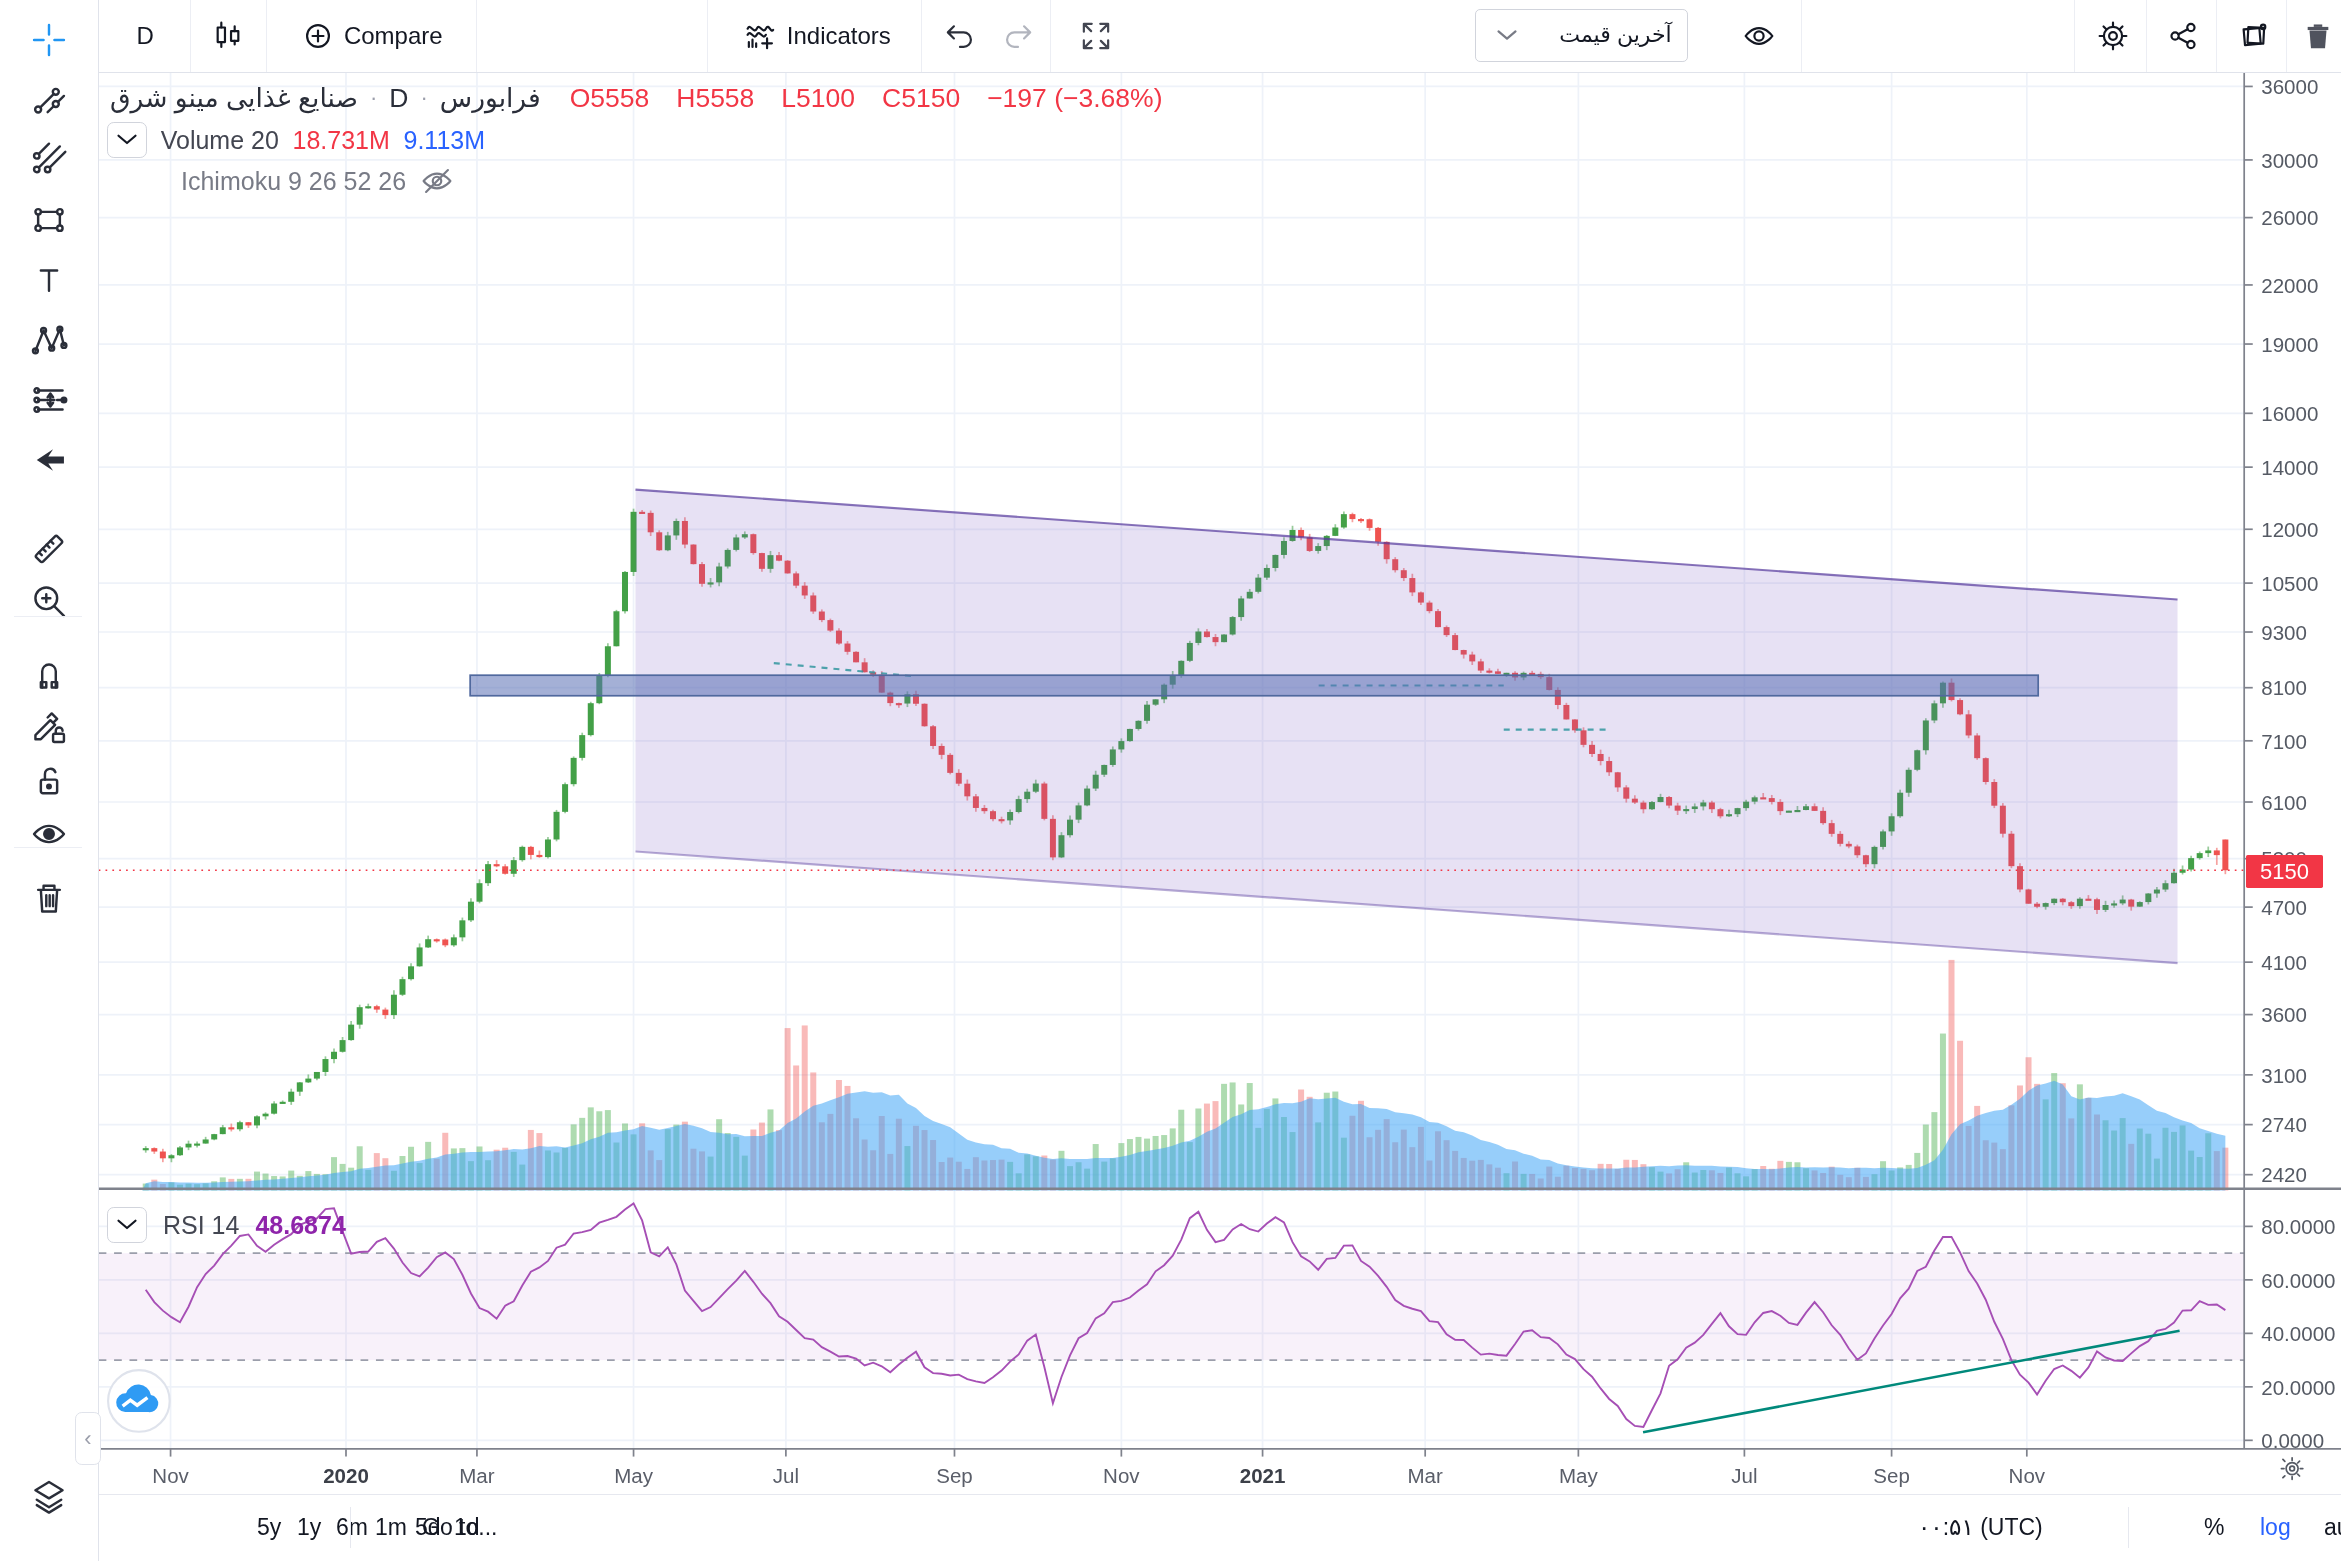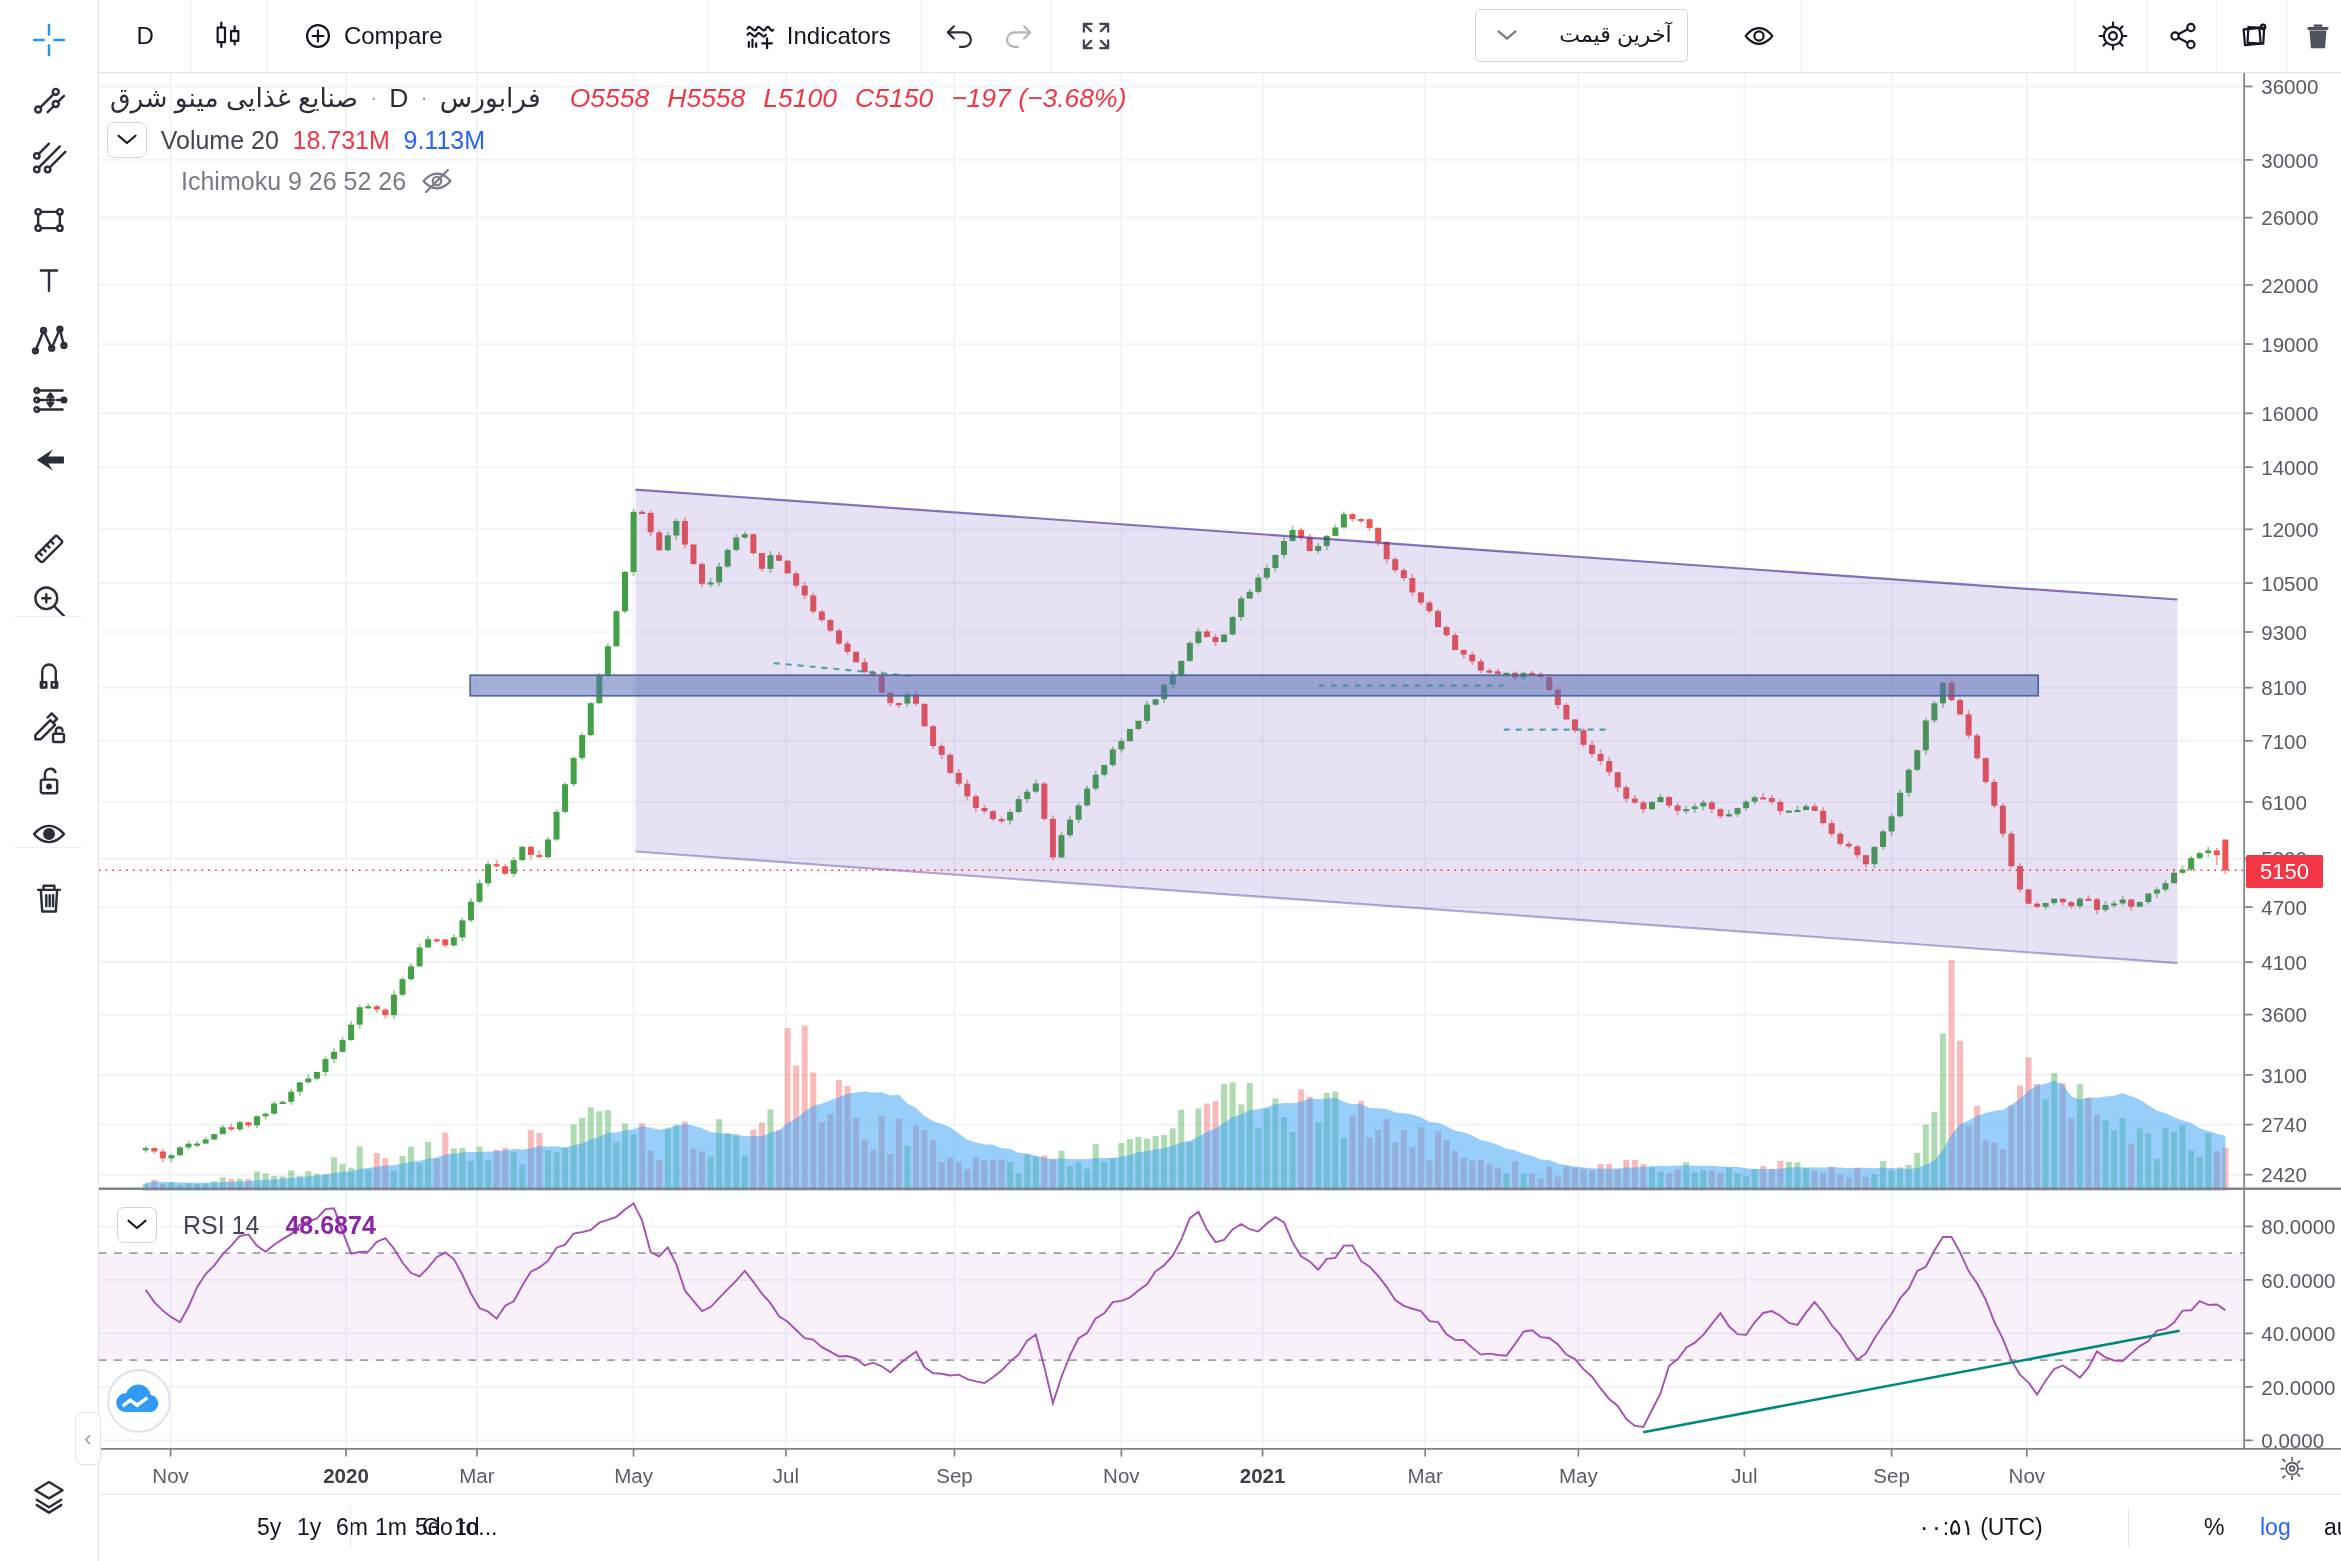--- a/index.html
+++ b/index.html
@@ -16,24 +16,24 @@
   .tb-item{position:absolute;top:0;height:72px;display:flex;align-items:center;justify-content:center;font-size:24px;color:#131722;cursor:pointer;gap:8.6px;}
   .tb-item svg{width:36px;height:36px;}
   .dropdown{position:absolute;top:8.6px;height:51px;border:1.7px solid #d1d4dc;border-radius:5.1px;background:#fff;display:flex;align-items:center;cursor:pointer;font-size:22px;color:#131722;}
   .dropdown .chev{margin:0 13.7px;color:#787b86;}
   .dropdown .dtext{flex:1;text-align:right;padding-left:8.6px;padding-right:15.4px;direction:rtl;unicode-bidi:isolate;}
   
   .legend-row{position:absolute;display:flex;align-items:center;z-index:20;}
   #symbol-row{left:110px;top:82px;font-size:26.5px;color:#2a2e39;gap:12px;}
   .rtl{direction:rtl;unicode-bidi:isolate;}
   .sep-dot{color:#9b9eab;font-size:22px;}
-  .ohlc{color:#f23645;display:flex;gap:18px;margin-left:17px;font-style:italic;}
+  .ohlc{color:#f23645;display:flex;gap:27px;margin-left:17px;}
   #volume-row{left:107px;top:122px;gap:13.7px;font-size:25px;color:#434651;}
   #ichimoku-row{left:181px;top:164px;gap:13.7px;font-size:25px;color:#787b86;}
-  #rsi-row{left:117px;top:1207px;gap:26px;font-size:25px;color:#434651;z-index:20;text-align:center;}
+  #rsi-row{left:107px;top:1207px;gap:16px;font-size:25px;color:#434651;z-index:20;text-align:center;}
   .legend-btn{width:38px;height:34px;border:1.7px solid #d1d4dc;border-radius:6.8px;background:#fff;display:flex;align-items:center;justify-content:center;color:#131722;cursor:pointer;}
   .legend-btn svg{width:22px;height:22px;}
   .red{color:#f23645;} .blue{color:#2962ff;} .purple{color:#8e24aa;font-weight:bold;}
   .eyeoff{color:#787b86;} .eyeoff svg{width:31px;height:31px;}
   
   #watermark{left:561px;top:308px;z-index:5;color:#2e7d1f;text-align:center;line-height:1.15;}
   #watermark .wm1{font-size:26.5px;font-weight:bold;direction:rtl;unicode-bidi:isolate;}
   #watermark .wm2{font-size:32px;font-weight:bold;letter-spacing:0.9px;}
   
   #price-badge{left:2246px;top:855px;width:77px;height:33px;background:#f23645;color:#fff;font-size:22px;display:flex;align-items:center;justify-content:center;z-index:15;border-radius:1.7px;}

